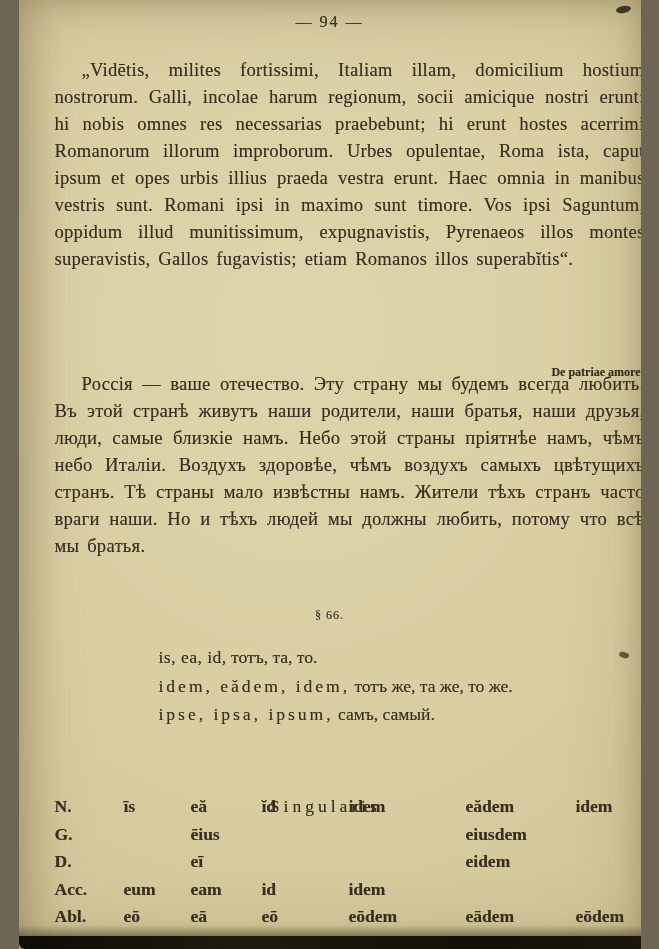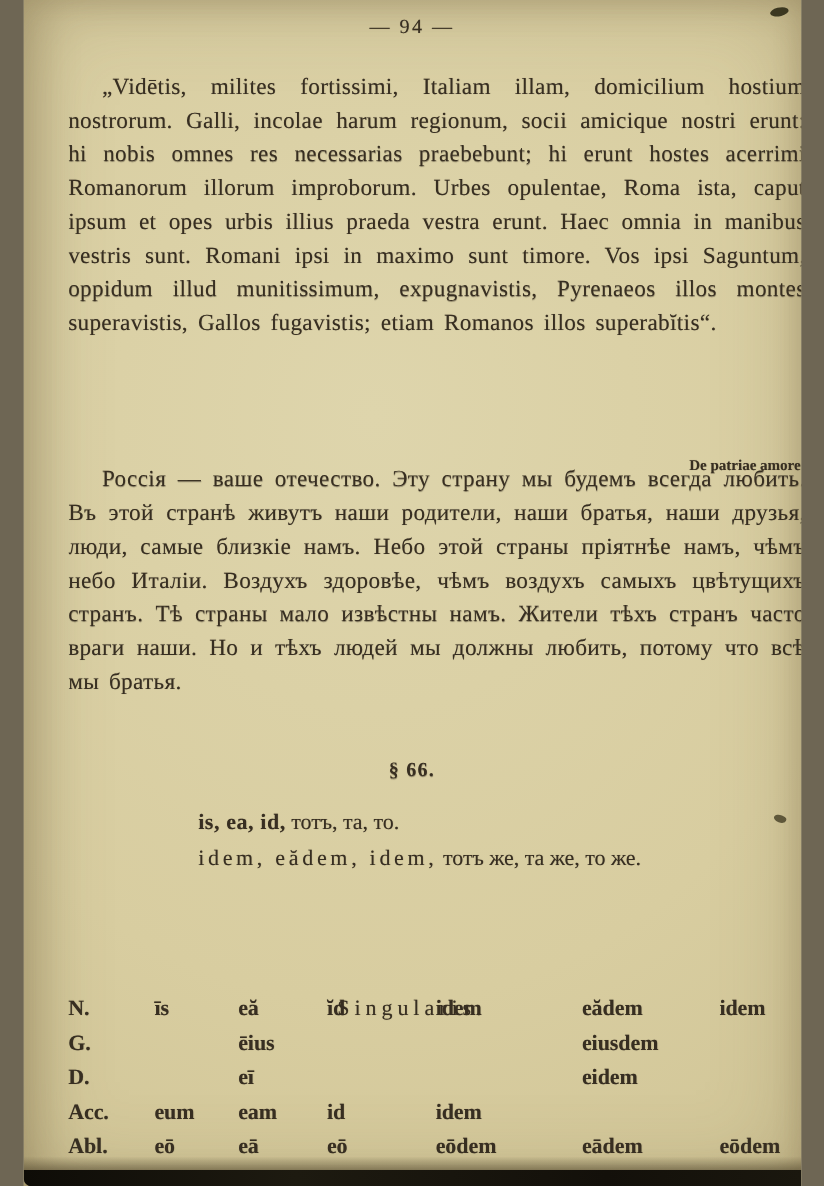--- a/index.html
+++ b/index.html
@@ -38,30 +38,30 @@
   .heading {
     top: 337px; left: 0; right: 0;
     text-align: right;
     font-weight: bold;
     font-size: 12px;
     margin-top: 28px;
   }
   .section-number {
     top: 608px; left: 0; right: 0;
     text-align: center;
-    font-weight: bold;
-    font-size: 16px;
+    font-weight: normal;
+    font-size: 12px;
     letter-spacing: 1px;
   }
   .pronouns {
     top: 643px; left: 140px; right: 40px;
     font-size: 17.5px;
     line-height: 28.5px;
   }
-  .pl-bold { font-weight: bold; letter-spacing: 0.5px; }
+  .pl-bold { font-weight: normal; letter-spacing: 0.5px; }
   .pl-spaced { letter-spacing: 3px; }
   .subheading {
     top: 780px; left: 0; right: 0;
     text-align: center;
     font-size: 17.5px;
     letter-spacing: 4px;
     margin-top: 16px;
   }
   .decl-table {
     top: 793px; left: 36px; width: 600px;
@@ -115,20 +115,24 @@
 
   <div class="abs pronouns">
     <div class="pline">
       <span class="pl-bold">is, ea, id,</span>
       <span>тотъ, та, то.</span>
     </div>
     <div class="pline">
       <span class="pl-spaced">idem, eădem, idem,</span>
       <span>тотъ же, та же, то же.</span>
     </div>
+    <div class="pline">
+      <span class="pl-spaced">ipse, ipsa, ipsum,</span>
+      <span>самъ, самый.</span>
+    </div>
   </div>
 
   <div class="abs subheading">Singularis.</div>
 
   <div class="abs decl-table">
     <div class="trow">
       <span class="tlabel">N.</span>
       <span class="tcell">īs</span>
       <span class="tcell">eă</span>
       <span class="tcell">ĭd</span>

